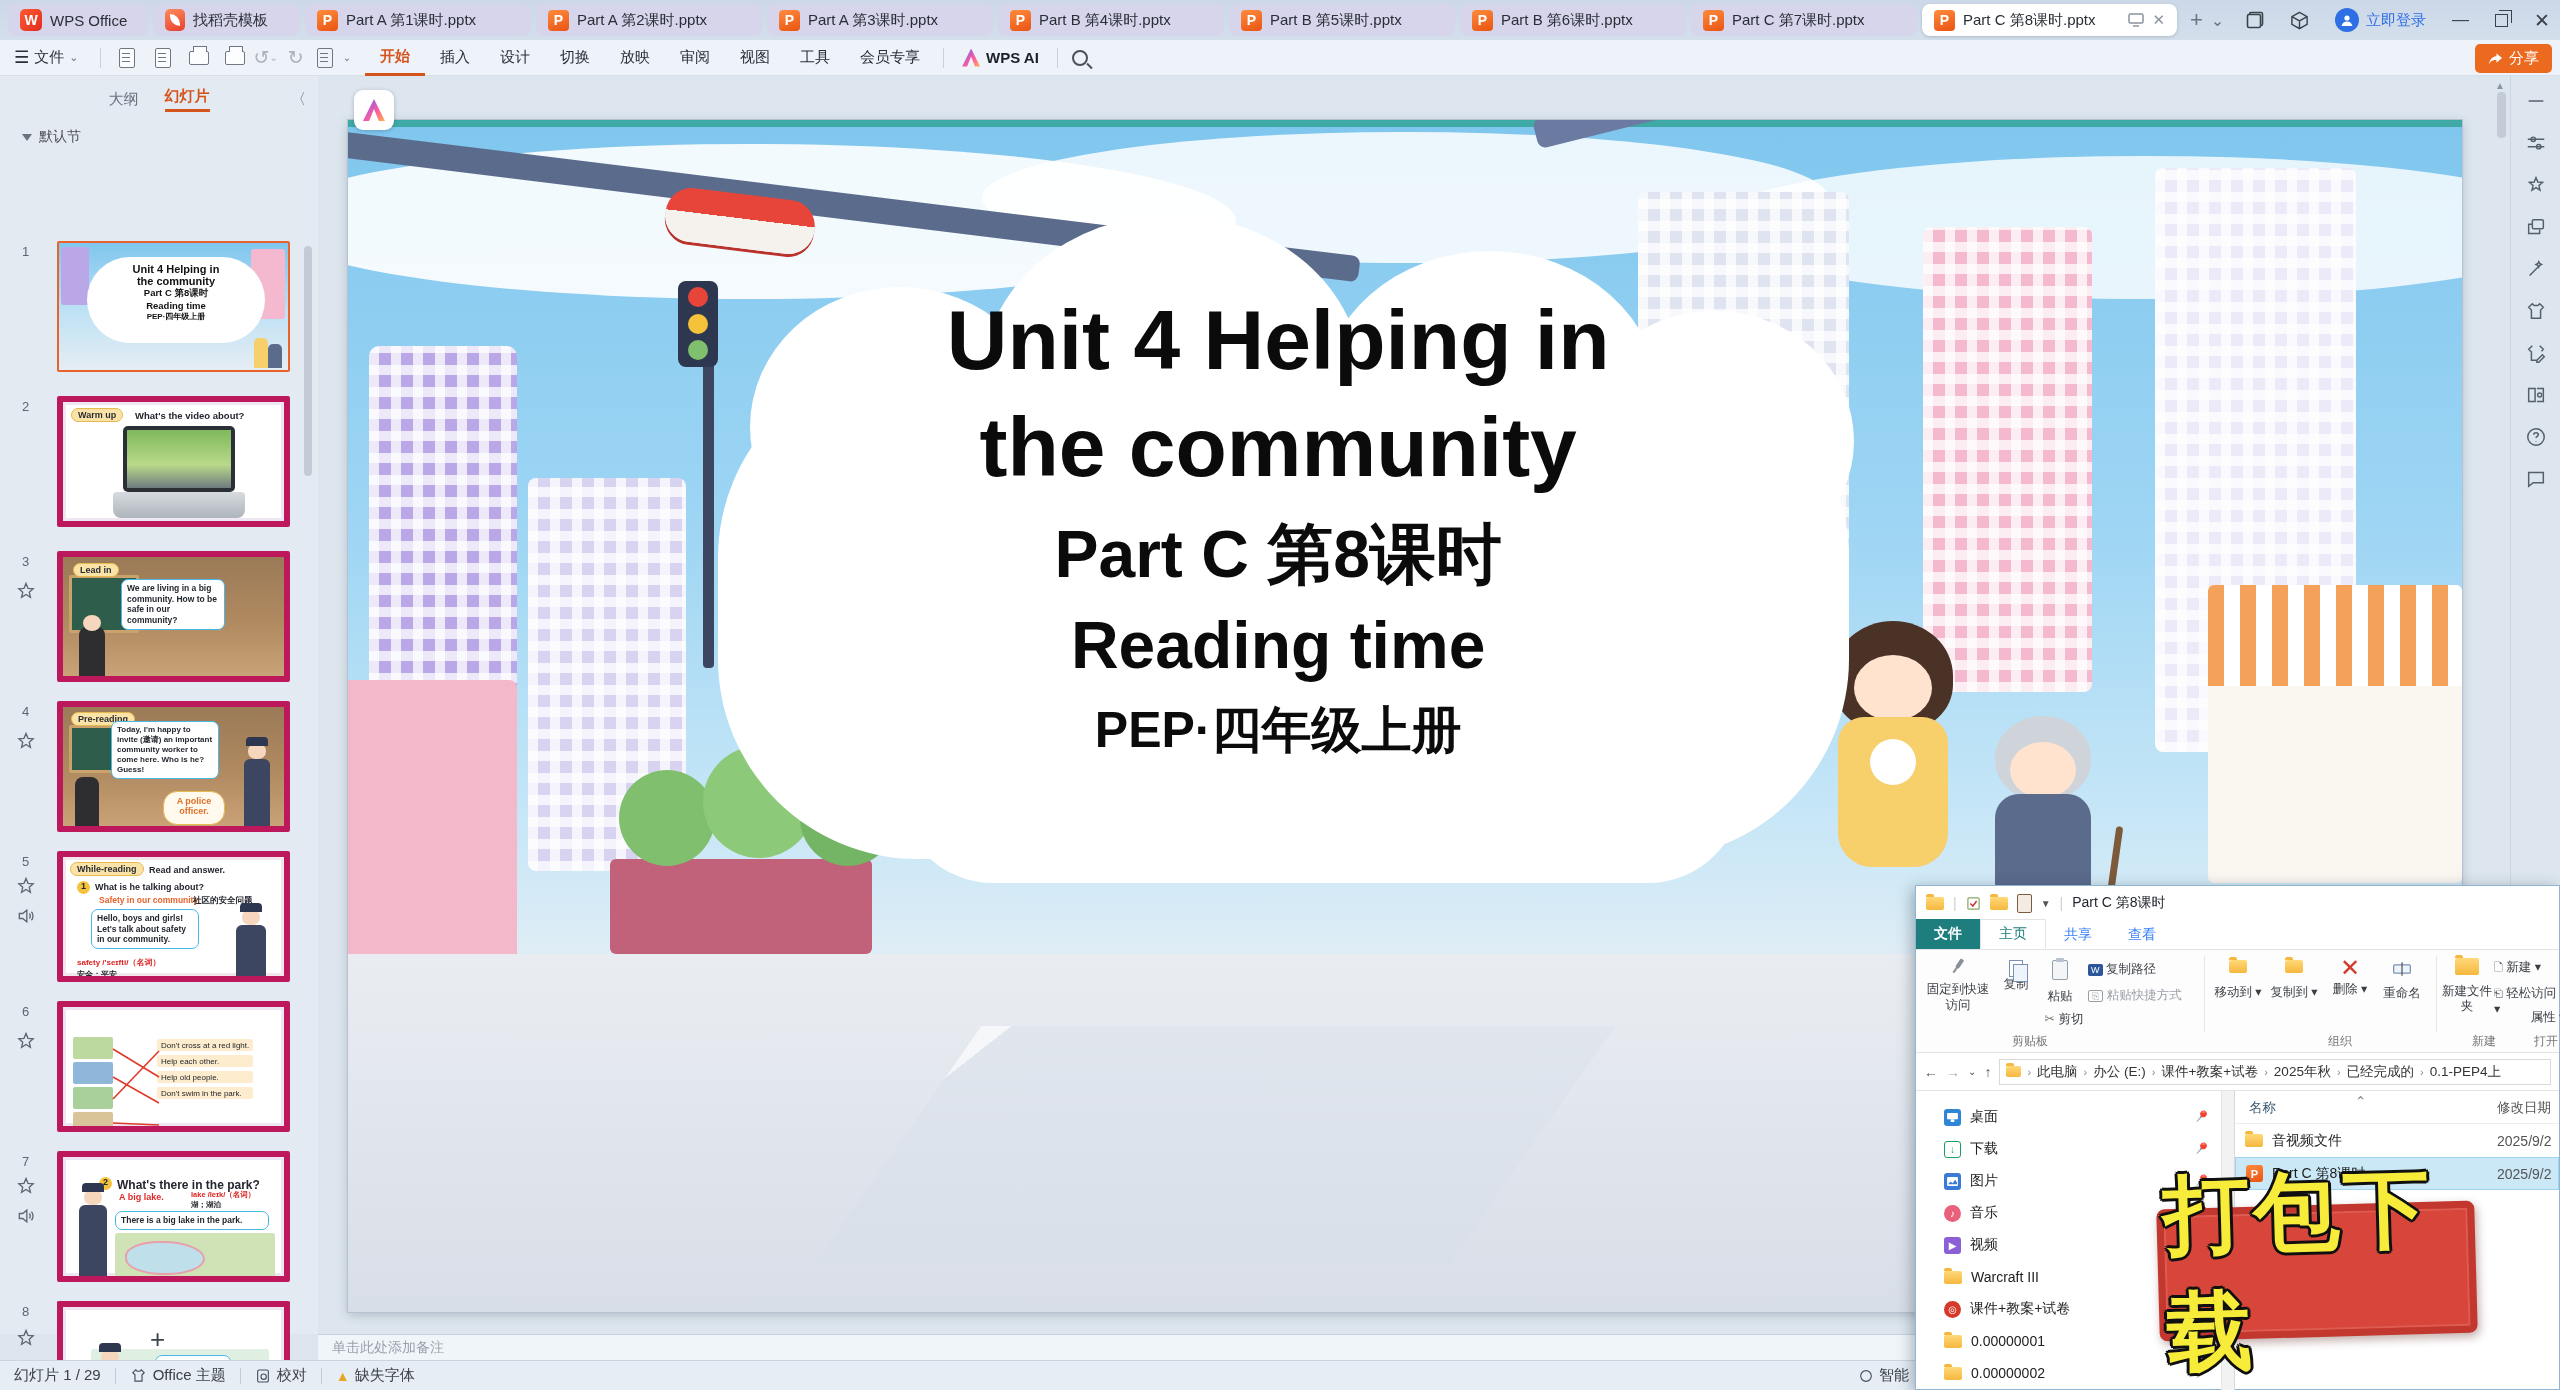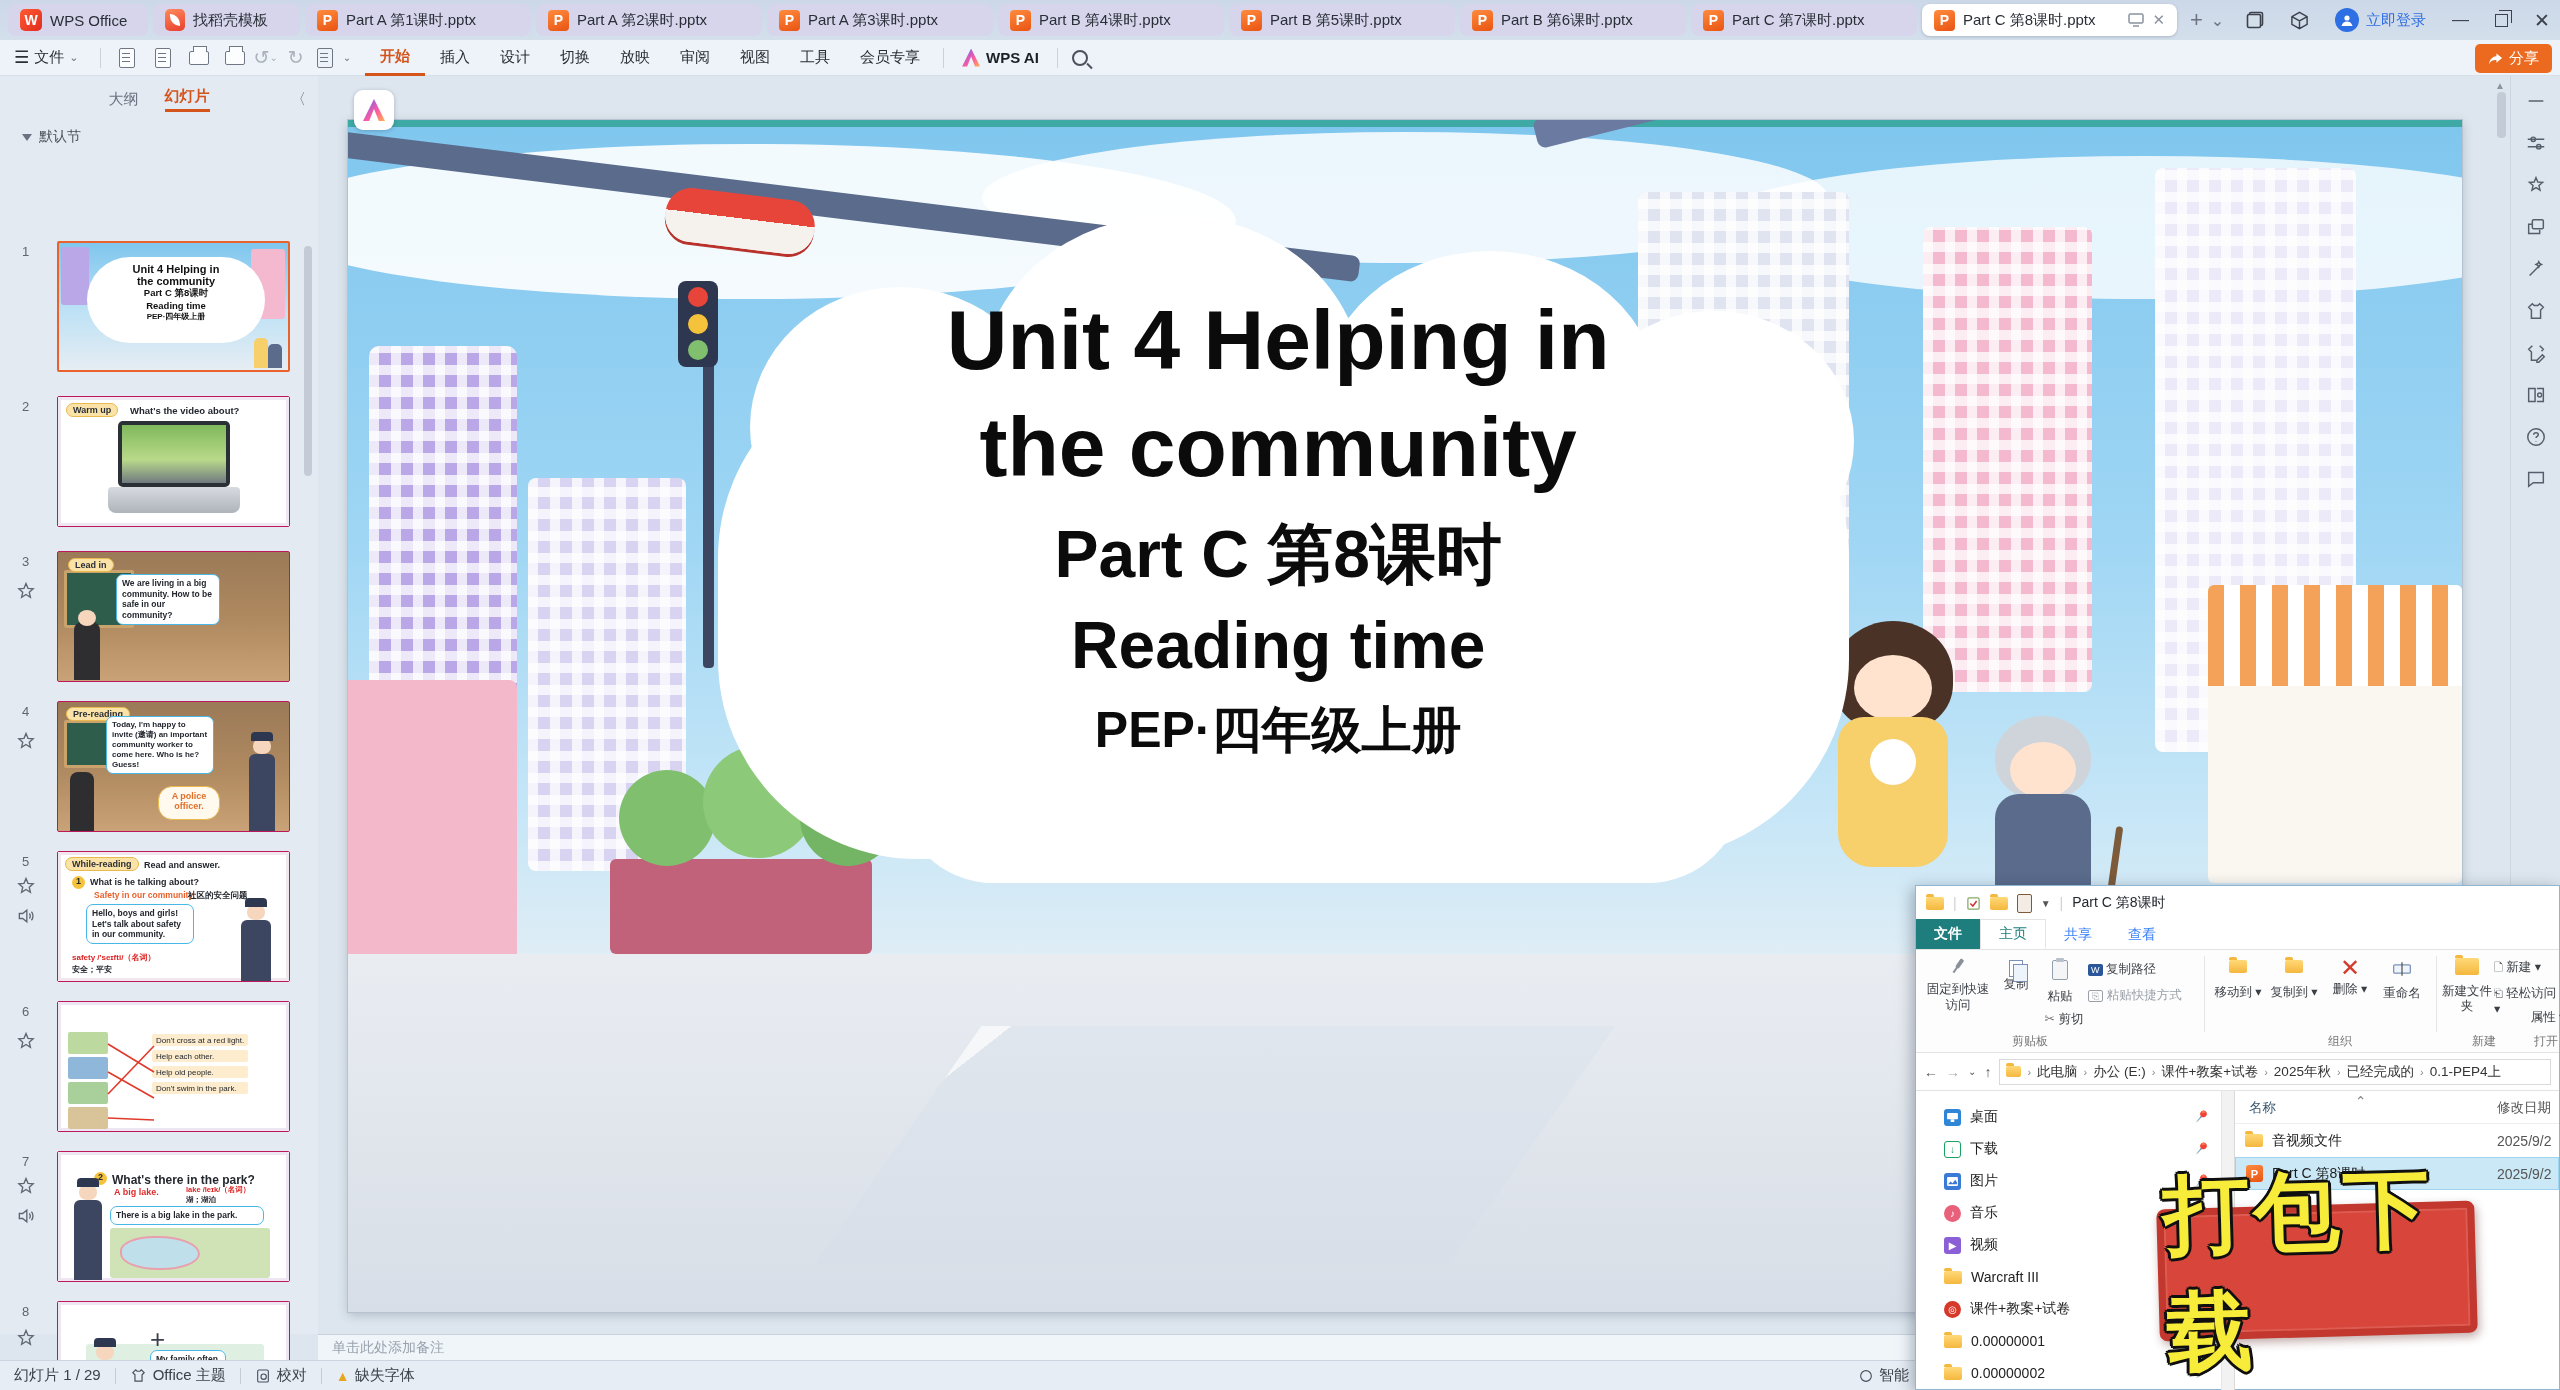--- a/index.html
+++ b/index.html
@@ -43,21 +43,21 @@
   .search-ic:after{content:"";position:absolute;left:12px;top:13px;width:7px;height:2px;background:#4a515c;transform:rotate(45deg);}
   .share-btn{position:absolute;right:8px;top:4px;height:29px;background:#ec6a1f;color:#fff;border-radius:5px;display:flex;align-items:center;gap:6px;padding:0 13px;font-size:15px;}
 
   
   .sidebar{position:absolute;left:0;top:76px;width:318px;height:1258px;background:#e3eaf2;}
   .sb-tabs{display:flex;align-items:center;justify-content:center;gap:26px;height:46px;font-size:15px;color:#6b7280;position:relative;}
   .sb-tab.on{color:#d4541c;border-bottom:3px solid #d4541c;padding-bottom:3px;font-weight:bold;}
   .sb-collapse{position:absolute;right:12px;top:14px;color:#6b7280;font-size:15px;}
   .sb-section{display:flex;align-items:center;gap:7px;color:#4a4f55;font-size:14px;padding:6px 0 4px 22px;}
   .tri{width:0;height:0;border-left:5px solid transparent;border-right:5px solid transparent;border-top:7px solid #6b7280;}
-  .thumb{position:absolute;left:57px;width:233px;height:131px;background:#fff;border:1px solid #be185d;border-radius:2px;overflow:hidden;font-size:9px;}
+  .thumb{position:absolute;left:57px;width:233px;height:131px;background:#fff;border:6px solid #be185d;border-radius:2px;overflow:hidden;font-size:9px;}
   .thumb.sel{border:2px solid #e8622d;}
   .tnum{position:absolute;left:22px;font-size:13px;color:#5f6670;}
   .ticon{position:absolute;left:16px;width:20px;height:20px;color:#5f6670;}
   .badge{display:inline-block;background:#fbe3a7;border:1px solid #e7b94f;border-radius:7px;padding:1px 6px;font-weight:bold;font-size:9px;color:#2a2e36;}
   .bubble{background:#fff;border:1.5px solid #49b8e8;border-radius:7px;padding:3px 5px;font-weight:bold;font-size:8.5px;line-height:1.25;}
   .sb-scroll{position:absolute;right:6px;top:170px;width:8px;height:230px;background:#c3ccd6;border-radius:4px;}
   .plus-btn{position:absolute;left:150px;top:1248px;font-size:26px;color:#3c424c;}
   .classroom{background:linear-gradient(180deg,#9b7a58 0%,#b08a60 55%,#caa277 100%);}
   .chalk{position:absolute;left:6px;top:18px;width:70px;height:58px;background:#2f5d4c;border:3px solid #caa26b;border-radius:2px;}
   .minipic{width:40px;height:22px;border-radius:2px;margin-bottom:3px;}

